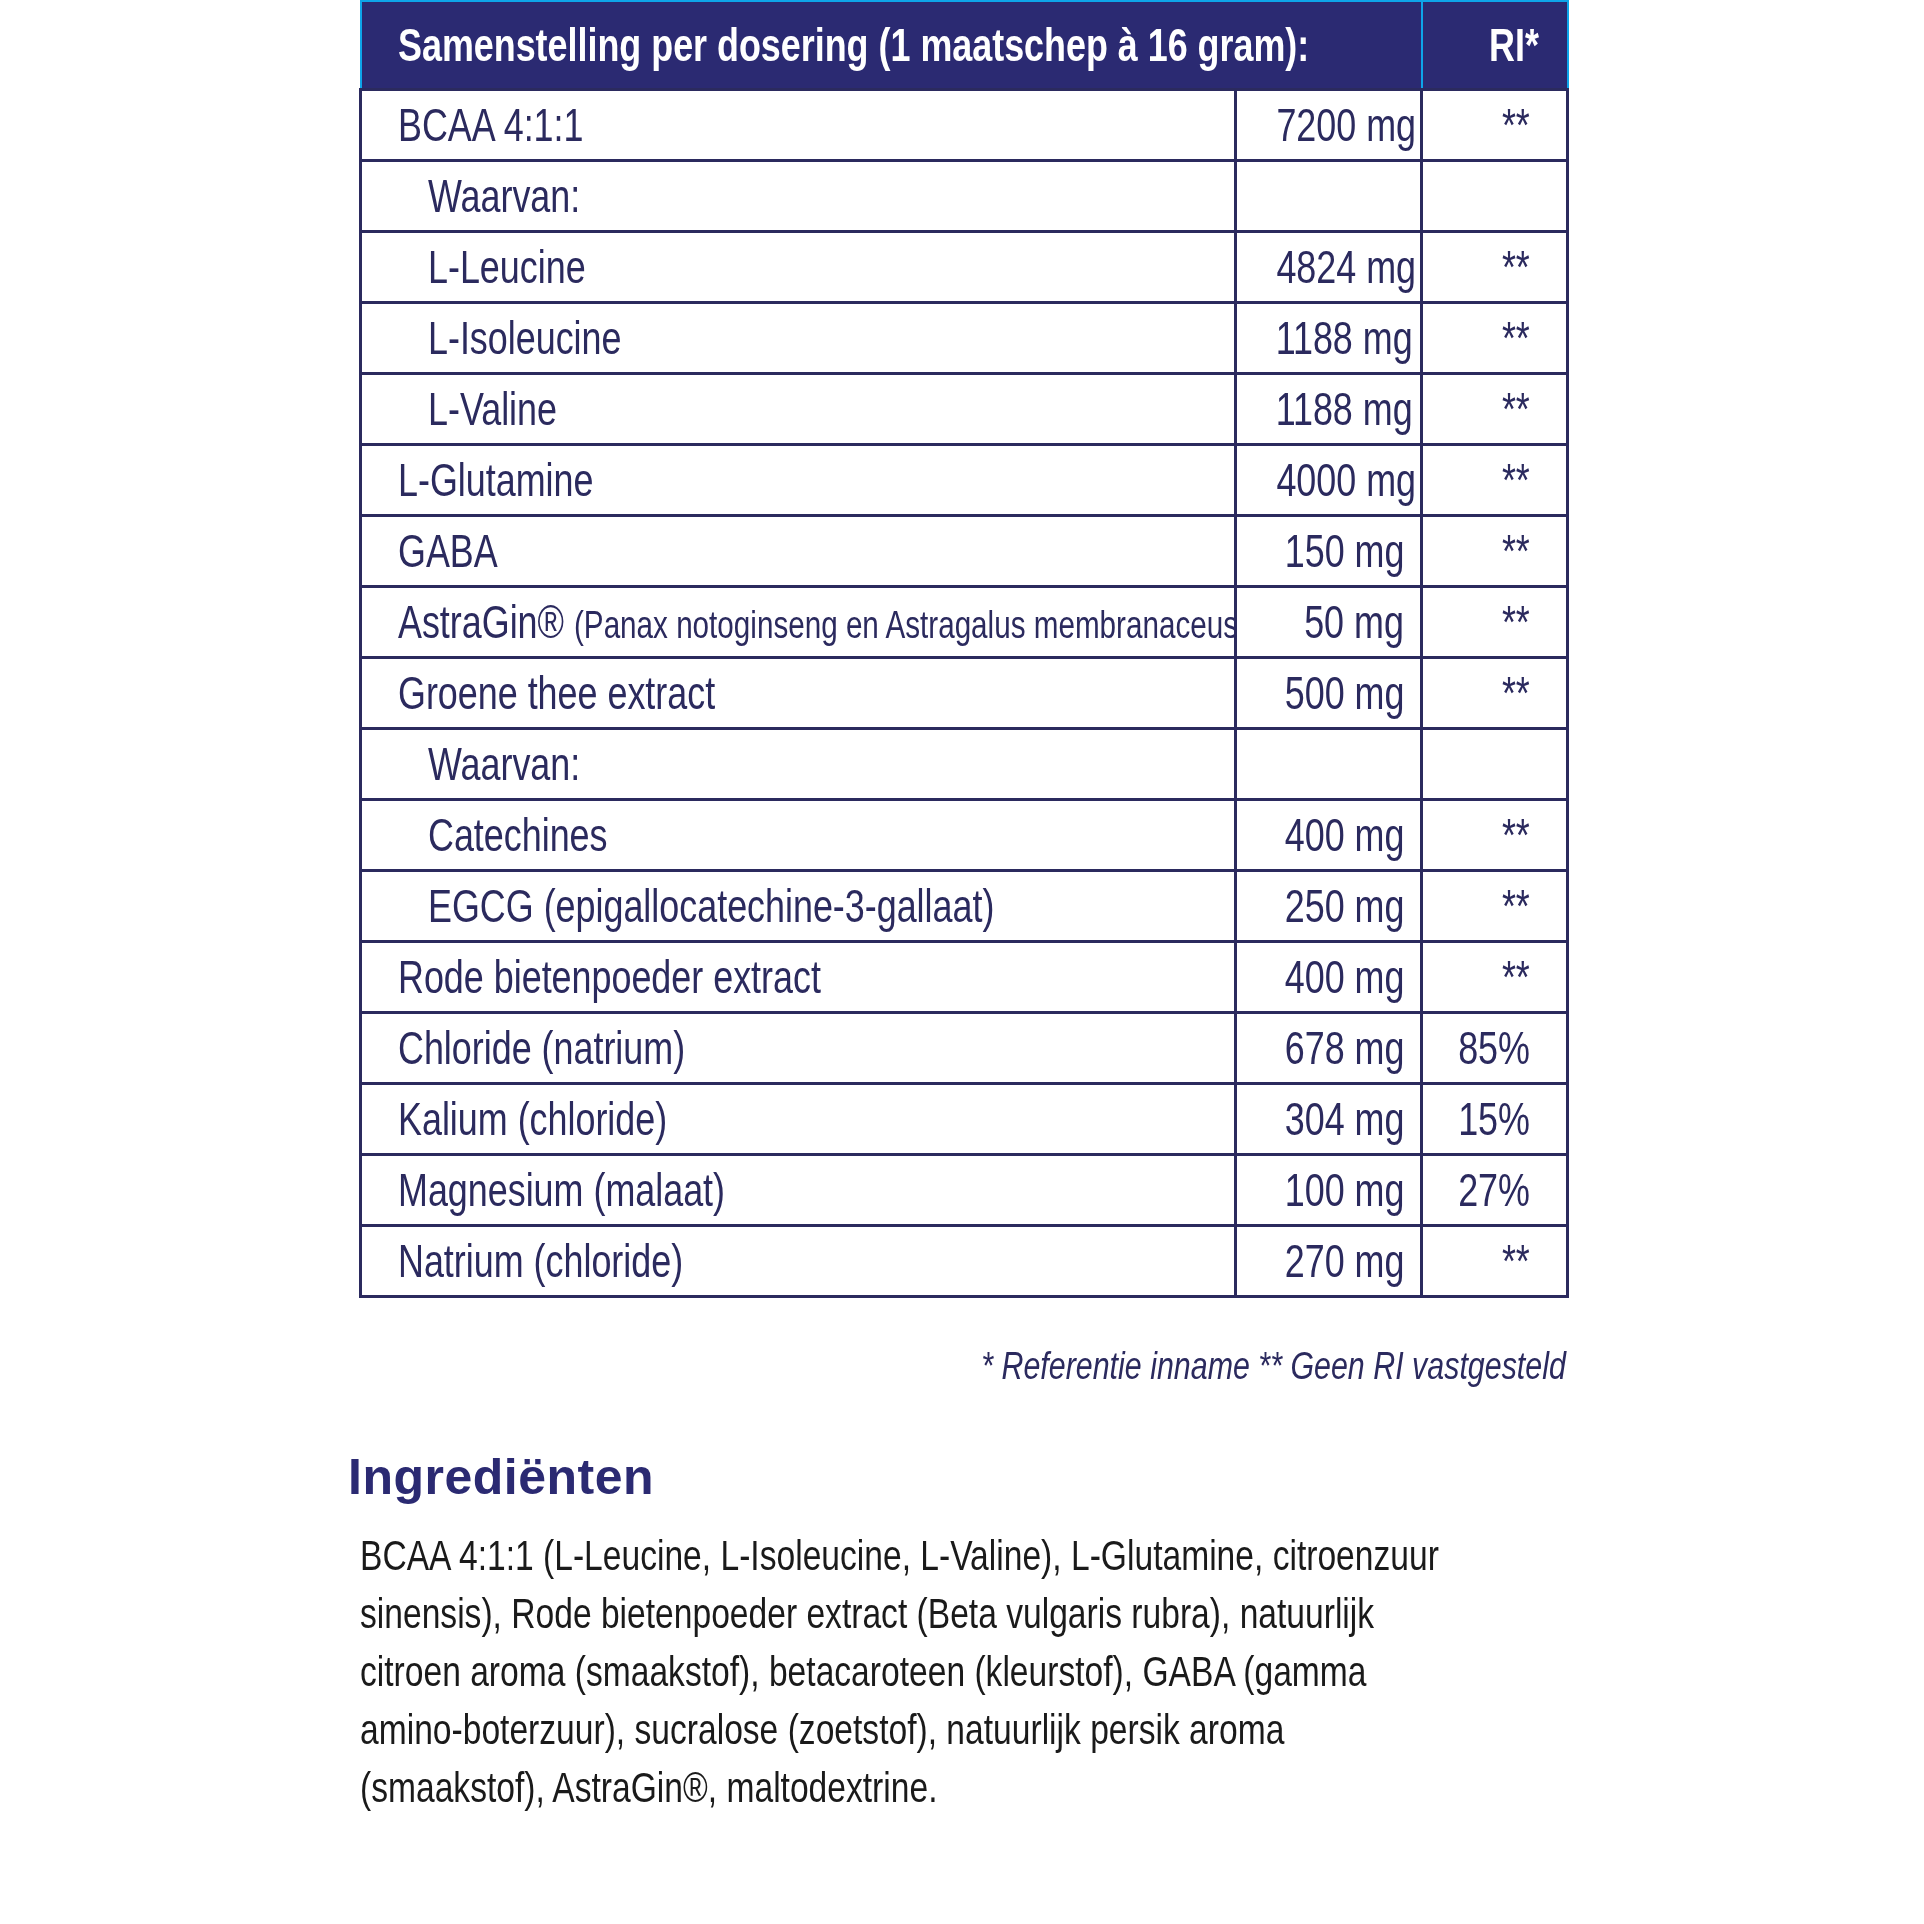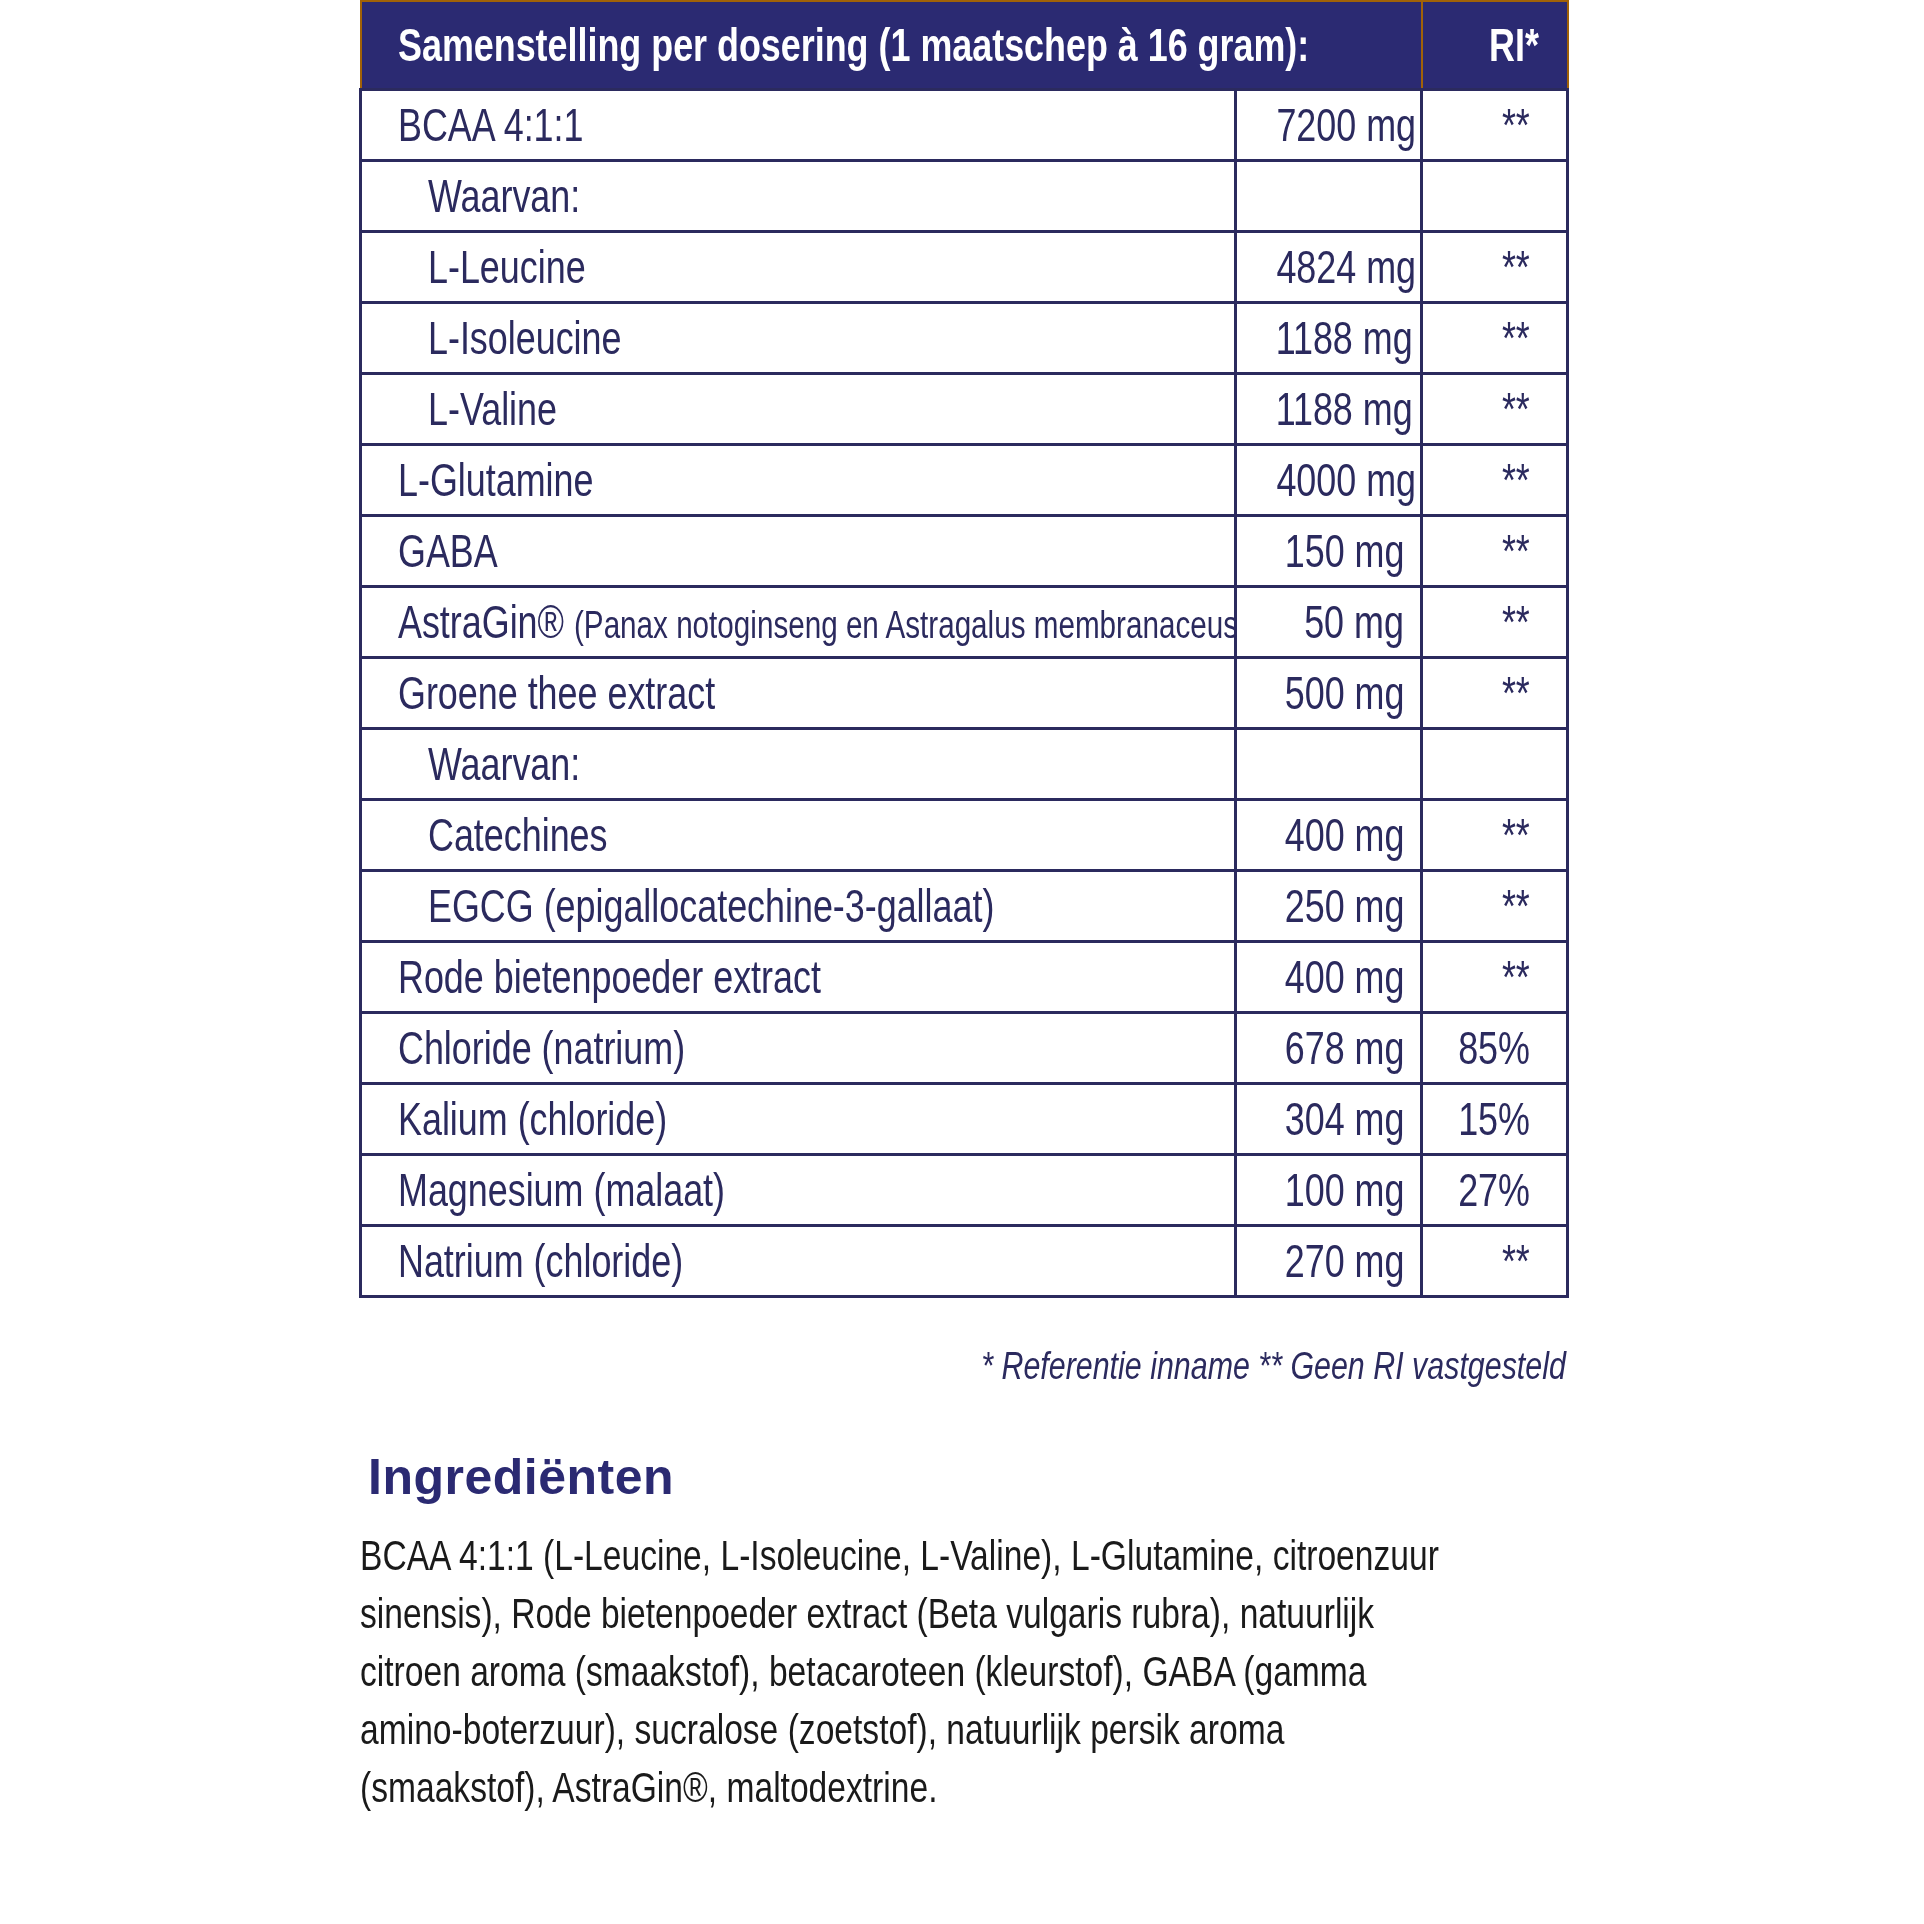--- a/index.html
+++ b/index.html
@@ -4,21 +4,21 @@
 <style>
   html, body { margin: 0; padding: 0; background: #ffffff; }
   body { width: 1924px; height: 1924px; position: relative; overflow: hidden; font-family: "Liberation Sans", sans-serif; }
   .table {
     position: absolute; left: 359px; top: 0; width: 1207px;
     border-collapse: collapse; table-layout: fixed;
   }
   .table th {
     background: #2b2a72; color: #ffffff; height: 86px; padding: 0;
     font-weight: 700; font-size: 46px; text-align: left; vertical-align: middle;
-    border: 2px solid #a16207;
+    border: 2px solid #0ea5e9;
   }
   .table td {
     height: 68px; padding: 0; border: 3px solid #2b2a5e;
     color: #2b2a5e; font-size: 46px; vertical-align: middle; white-space: nowrap; overflow: hidden;
   }
   .cond { display: inline-block; transform: scaleX(0.78); transform-origin: left center; white-space: nowrap; }
   .cond-r { display: inline-block; transform: scaleX(0.78); transform-origin: right center; white-space: nowrap; }
   .cond-c { display: inline-block; transform: scaleX(0.78); transform-origin: center center; white-space: nowrap; }
   .name { padding-left: 36px !important; margin-left: 9px; }
   .name.indent { padding-left: 66px !important; }
@@ -27,21 +27,21 @@
   .ri.pct { text-align: center; padding-right: 0 !important; }
   .astra-sub { font-size: 38px; }
   .hdr-left { padding-left: 36px !important; }
   .hdr-right { text-align: right !important; padding-right: 28px !important; }
   .footnote {
     position: absolute; right: 358px; top: 1345px; font-size: 38px; font-style: italic;
     color: #2b2a5e;
   }
   .footnote .cond-r { transform: scaleX(0.8); }
   .ing-title {
-    position: absolute; left: 368px; top: 1448px; font-size: 50px; font-weight: 700;
+    position: absolute; left: 348px; top: 1448px; font-size: 50px; font-weight: 700;
     color: #2b2a72; letter-spacing: 0.5px;
   }
   .ing-text {
     position: absolute; left: 360px; top: 1527px; width: 1400px;
     font-size: 42px; line-height: 58px; color: #1a1a1a;
   }
   .ing-line { display: block; height: 58px; }
   .ing-line span { display: inline-block; transform: scaleX(0.80); transform-origin: left center; white-space: nowrap; }
 </style>
 </head>

